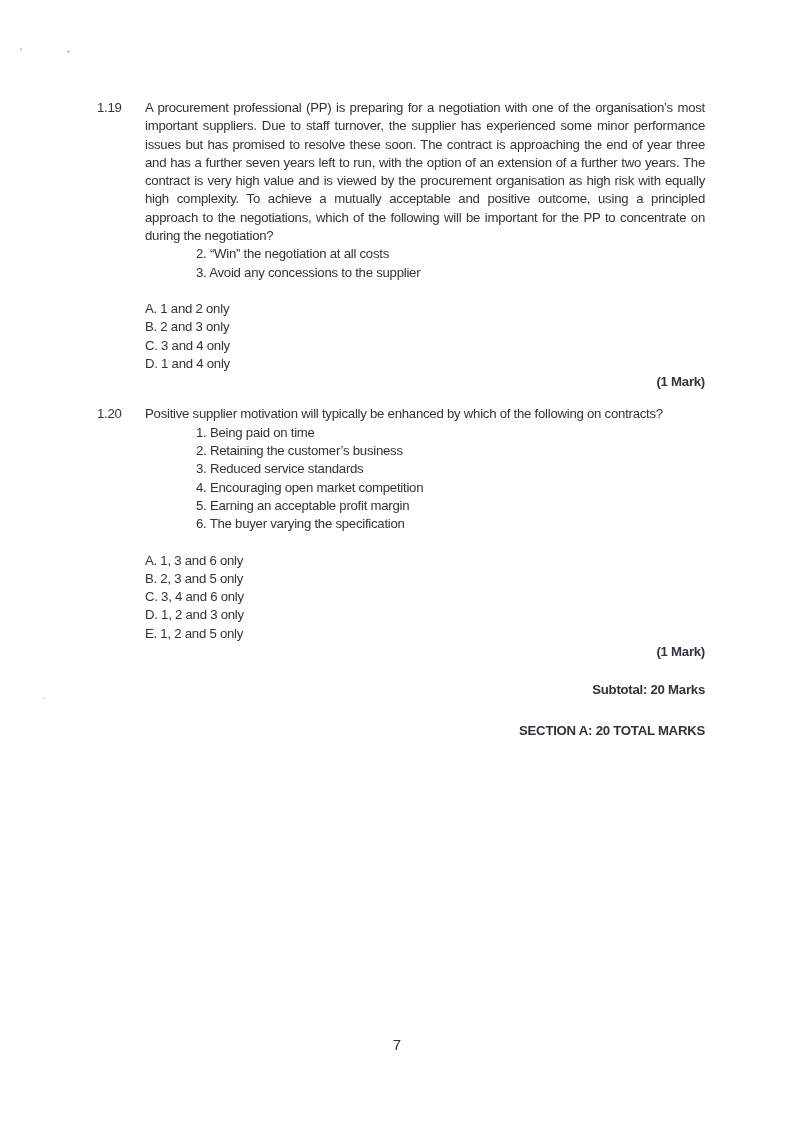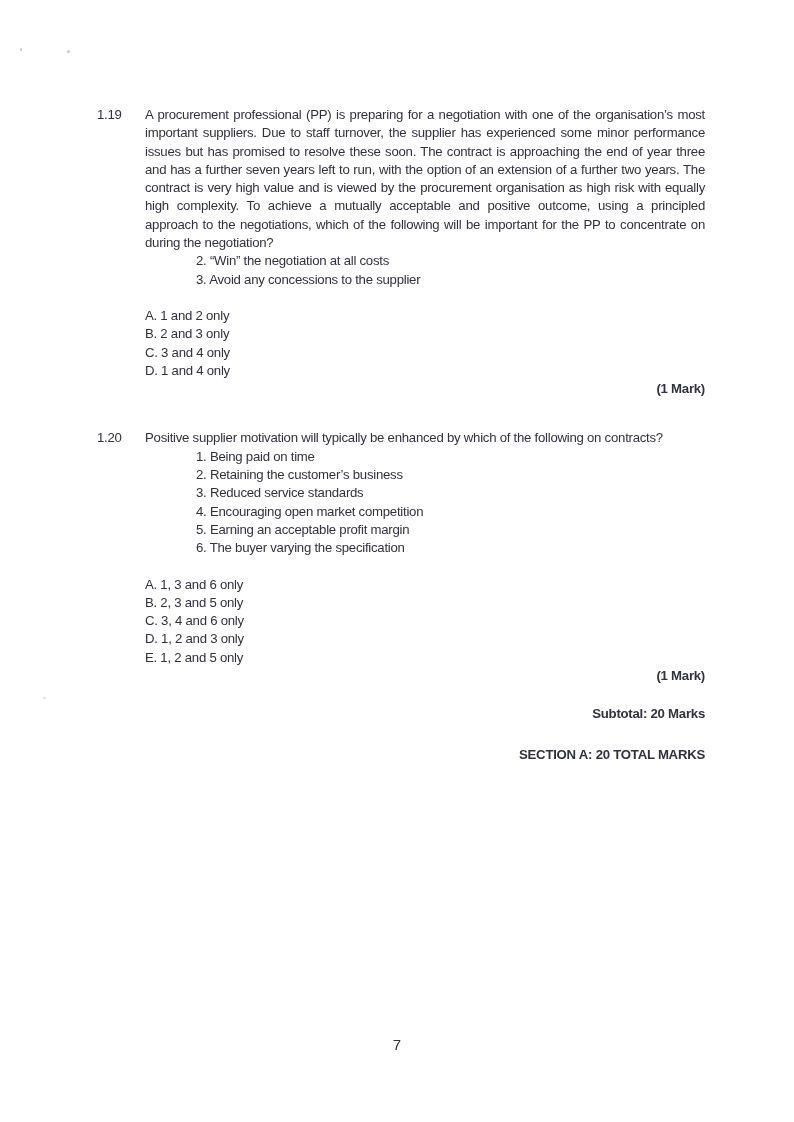--- a/index.html
+++ b/index.html
@@ -8,34 +8,34 @@
     width: 794px;
     height: 1122px;
     background: #ffffff;
     font-family: "Liberation Sans", sans-serif;
     color: #32323c;
     overflow: hidden;
   }
   .content {
     position: absolute;
     left: 97px;
-    top: 106px;
+    top: 99px;
     width: 608px;
     font-size: 13.2px;
     letter-spacing: -0.25px;
     line-height: 18.3px;
   }
   .q-row { display: flex; }
   .q-num { width: 48px; flex: none; }
   .q-body { flex: 1; min-width: 0; }
   .q-text { margin: 0; text-align: justify; }
   .q-list { margin-left: 51px; }
   .q-options { margin-left: 48px; margin-top: 18px; }
   .q-mark { text-align: right; font-weight: bold; }
-  .question + .question { margin-top: 31px; }
+  .question + .question { margin-top: 14px; }
   .footer-totals { text-align: right; font-weight: bold; margin-top: 20px; }
   .section-total { margin-top: 22px; }
   .page-number {
     position: absolute;
     left: 0;
     right: 0;
     top: 1036px;
     text-align: center;
     font-size: 15px;
   }

